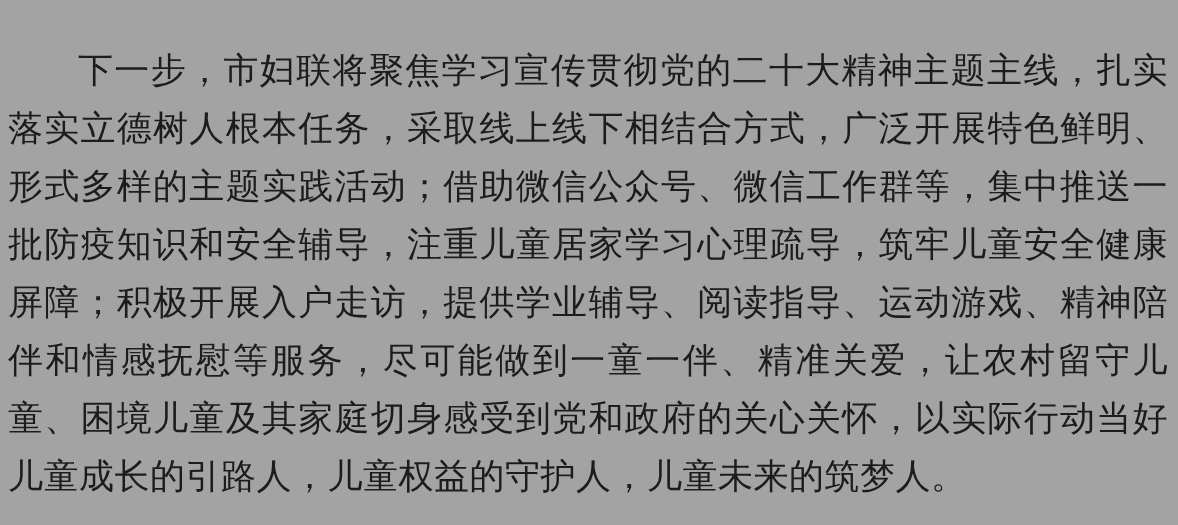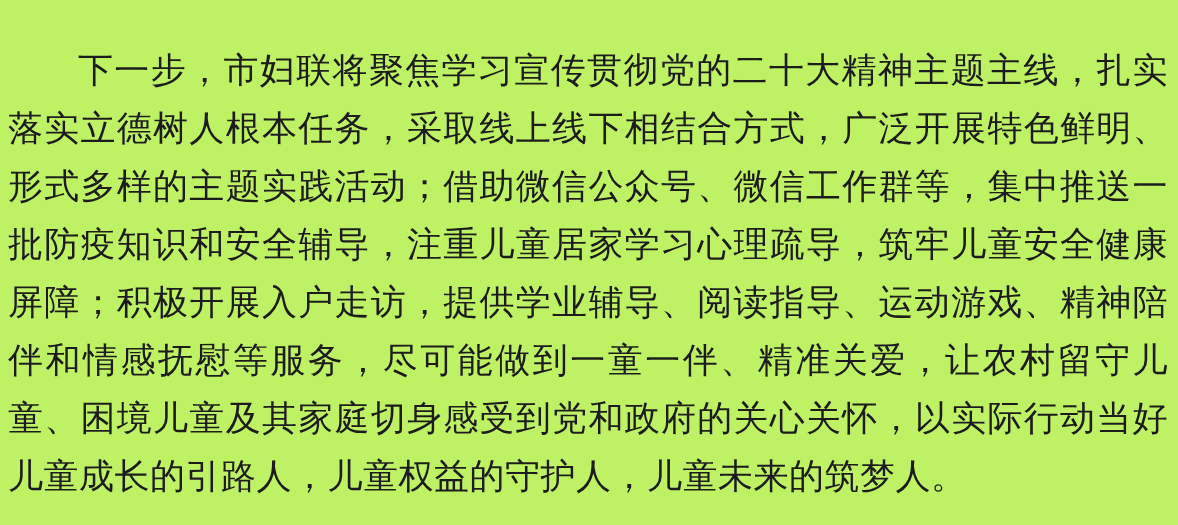--- a/index.html
+++ b/index.html
@@ -10,21 +10,21 @@
     width: 1178px;
     height: 525px;
     background: #fdf8dc;
     font-family: "Liberation Sans", "DejaVu Sans", sans-serif;
     overflow: hidden;
   }
   .page {
     box-sizing: border-box;
     width: 1178px;
     height: 525px;
-    background: #bef264;
+    background: #a3a3a3;
     padding: 6px 10px 0 8px;
     display: block;
   }
   .paragraph {
     color: #1c1c1c;
     font-size: 35px;
     line-height: 58px;
     letter-spacing: 0.5px;
     text-align: justify;
     text-align-last: left;

